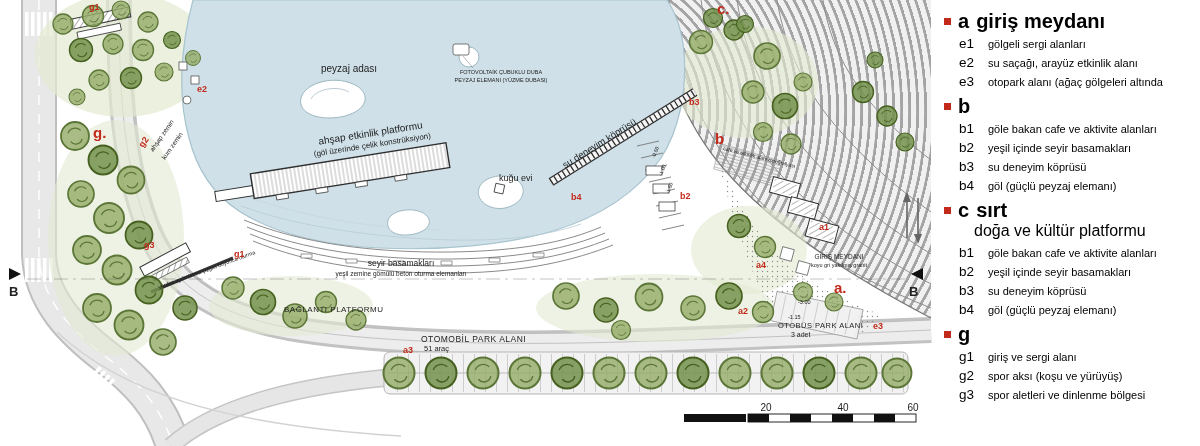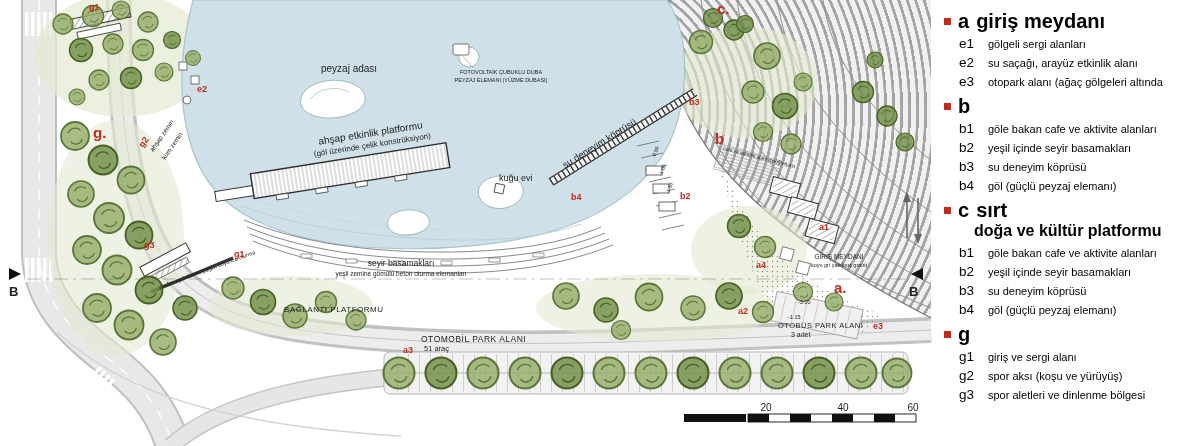--- a/index.html
+++ b/index.html
@@ -11,21 +11,21 @@
   .redsm{font-size:9px;}
   .lbl{fill:#1d1d1d;}
   .cap{letter-spacing:.5px;}
   
   .legend{position:absolute;right:0;top:0;width:268px;height:446px;background:#fff;padding:4px 6px 0 12px;box-sizing:border-box;}
   .sec{margin-bottom:3px;}
   .sec-head{display:flex;align-items:center;gap:7px;margin:7px 0 5px 0;}
   .bullet{width:7px;height:7px;background:#c22b1c;flex:none;}
   .sec-letter{font-size:20px;font-weight:700;line-height:1;}
   .sec-title{font-size:20px;font-weight:700;line-height:1;white-space:nowrap;}
-  .sec-sub{font-size:16px;font-weight:700;margin:-3px 0 5px 30px;white-space:nowrap;}
+  .sec-sub{font-size:16px;font-weight:400;margin:-3px 0 5px 30px;white-space:nowrap;}
   .it{display:flex;align-items:baseline;gap:8px;margin:4px 0 4px 15px;}
   .it-code{font-size:13.5px;min-width:21px;}
   .it-label{font-size:11px;white-space:nowrap;text-align:right;}
 </style>
 </head>
 <body>
 
 <div class="stage">
 
   <div class="plan">

